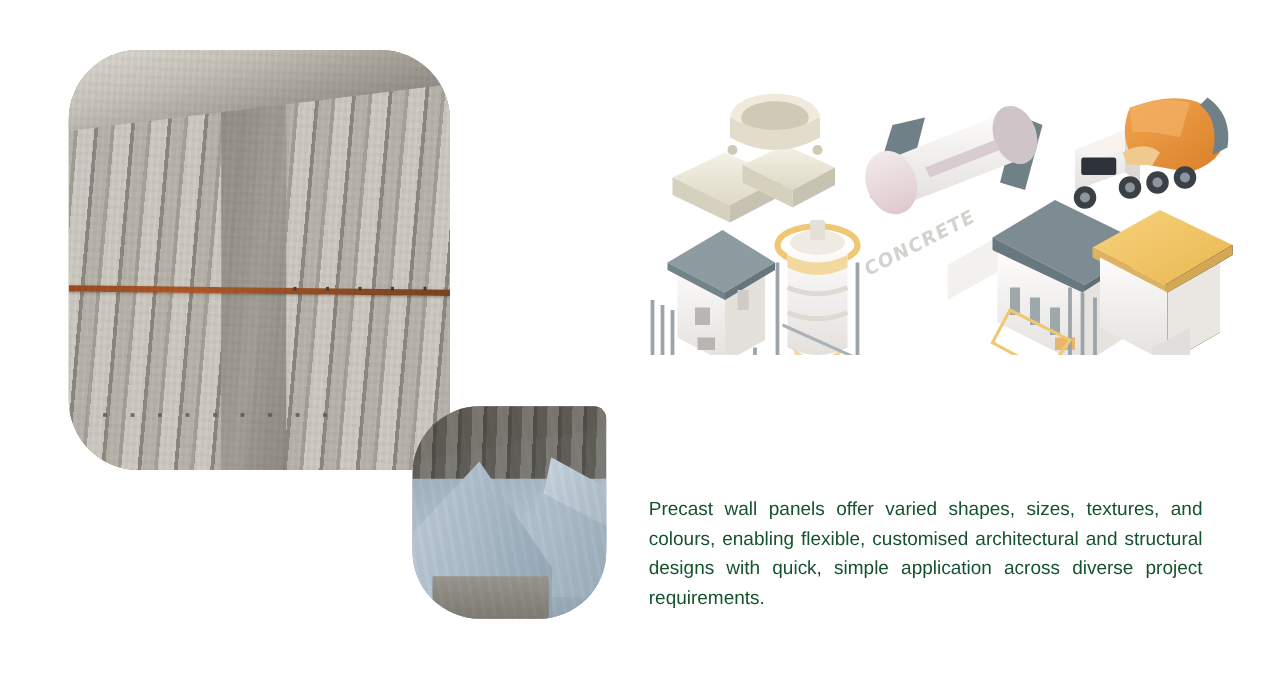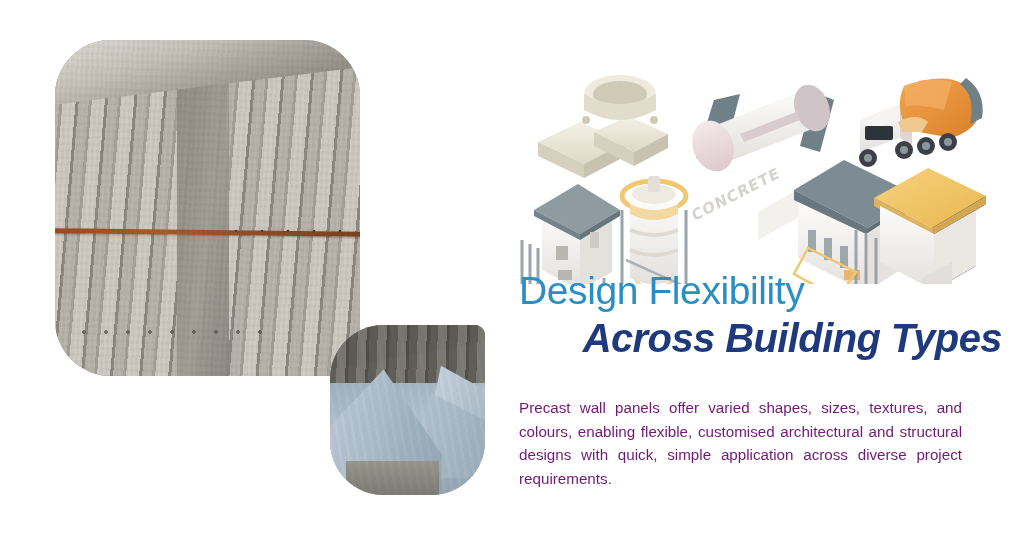--- a/index.html
+++ b/index.html
@@ -232,21 +232,21 @@
   }
 
   .body-text {
     position: absolute;
     left: 19px;
     top: 396px;
     width: 443px;
     margin: 0;
     font-size: 15.2px;
     line-height: 23.5px;
-    color: #701a75;
+    color: #14532d;
     text-align: justify;
     text-justify: inter-word;
   }
 </style>
 </head>
 <body>
 
 <div class="slide">
 
   <div class="visual-group">
@@ -394,21 +394,17 @@
           <path d="M372 172 L372 228 L426 256 L426 200 Z" fill="url(#gWhite)"></path>
           <path d="M426 200 L426 256 L468 232 L468 176 Z" fill="#ecе9e5"></path>
           <path d="M426 200 L426 256 L468 232 L468 176 Z" fill="#eae7e3"></path>
           <path d="M414 244 L414 272 L444 256 L444 228 Z" fill="#e2dedb"></path>
           <path d="M348 196 L348 250 M358 200 L358 254 M368 204 L368 258" stroke="#9aa4aa" stroke-width="3" fill="none"></path>
           <path d="M300 214 L348 238 L330 264 L286 240 Z" fill="none" stroke="#f0c873" stroke-width="2.5"></path>
         </g>
       </svg>
     </div>
 
-    <div class="headline">
-      <p class="headline-line1">Design Flexibility</p>
-      <p class="headline-line2">Across Building Types</p>
-    </div>
 
     <p class="body-text">Precast wall panels offer varied shapes, sizes, textures, and colours, enabling flexible, customised architectural and structural designs with quick, simple application across diverse project requirements.</p>
 
   </div>
 </div>
 
 </body></html>

